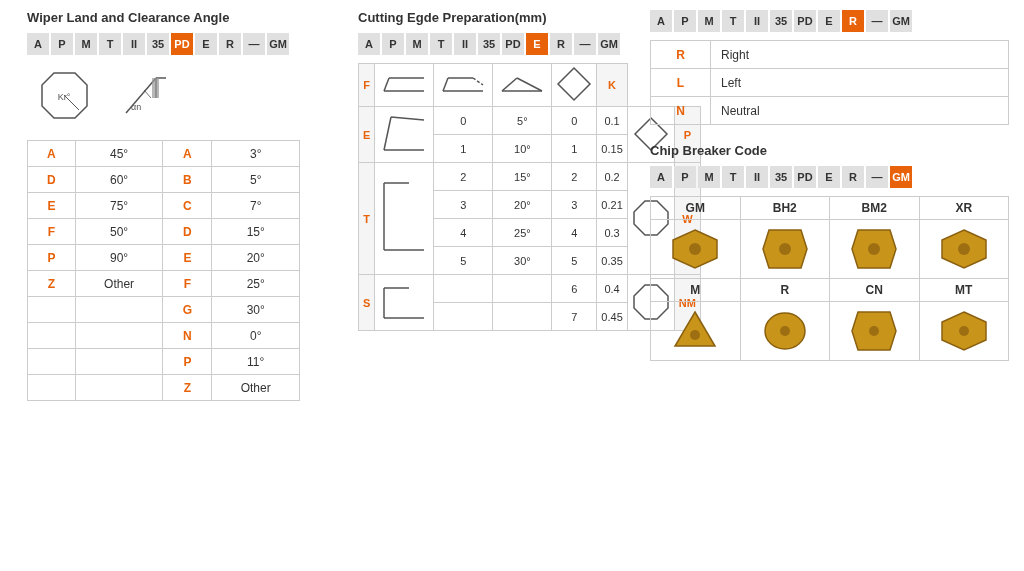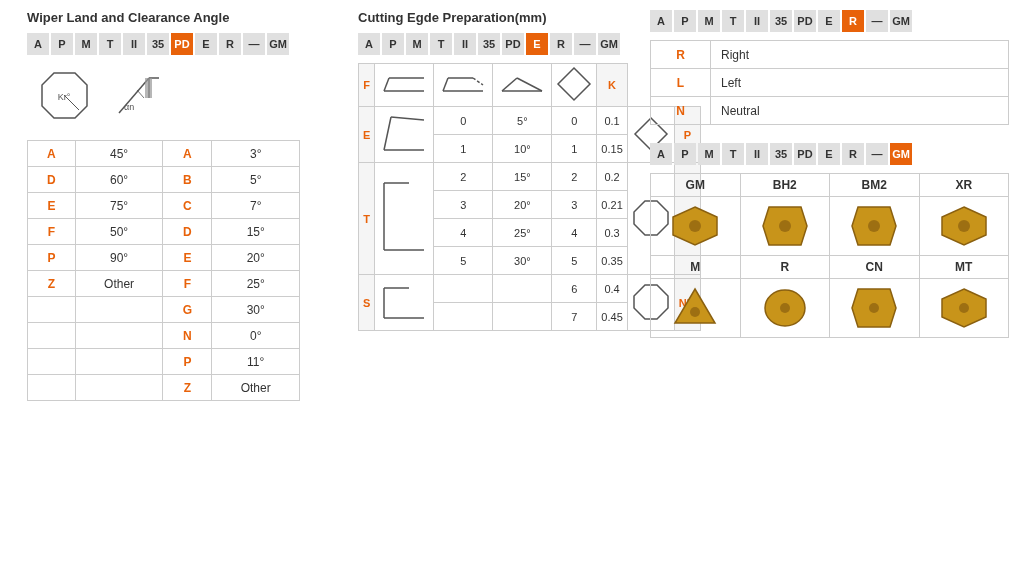--- a/index.html
+++ b/index.html
@@ -46,21 +46,21 @@
       color: #fff;
     }
     .code-bar-cell.dash {
       background: #e0e0e0;
     }
 
     
     .section1 { width: 285px; flex-shrink: 0; padding-left: 12px; }
     .wiper-diagrams {
       display: flex;
-      gap: 17px;
+      gap: 24px;
       align-items: center;
       margin-bottom: 12px;
       margin-top: 5px;
       padding: 5px 10px;
     }
     .wiper-table {
       border-collapse: collapse;
       width: 100%;
     }
     .wiper-table td {
@@ -426,20 +426,21 @@
         </tr>
         <tr>
           <td class="orange">N</td>
           <td>Neutral</td>
         </tr>
       </tbody>
         </table>
     </div>
 
     <div style="margin-top:18px;">
+      <div class="section-title">Chip Breaker Code</div>
 
       <div class="code-bar">
         <div class="code-bar-cell">A</div>
         <div class="code-bar-cell">P</div>
         <div class="code-bar-cell">M</div>
         <div class="code-bar-cell">T</div>
         <div class="code-bar-cell">II</div>
         <div class="code-bar-cell">35</div>
         <div class="code-bar-cell">PD</div>
         <div class="code-bar-cell">E</div>

